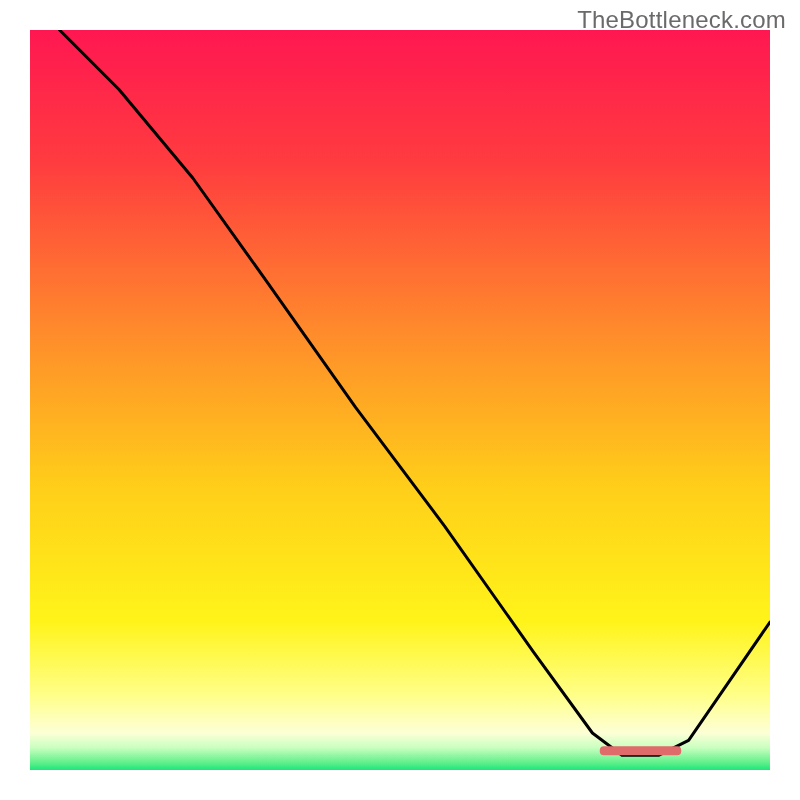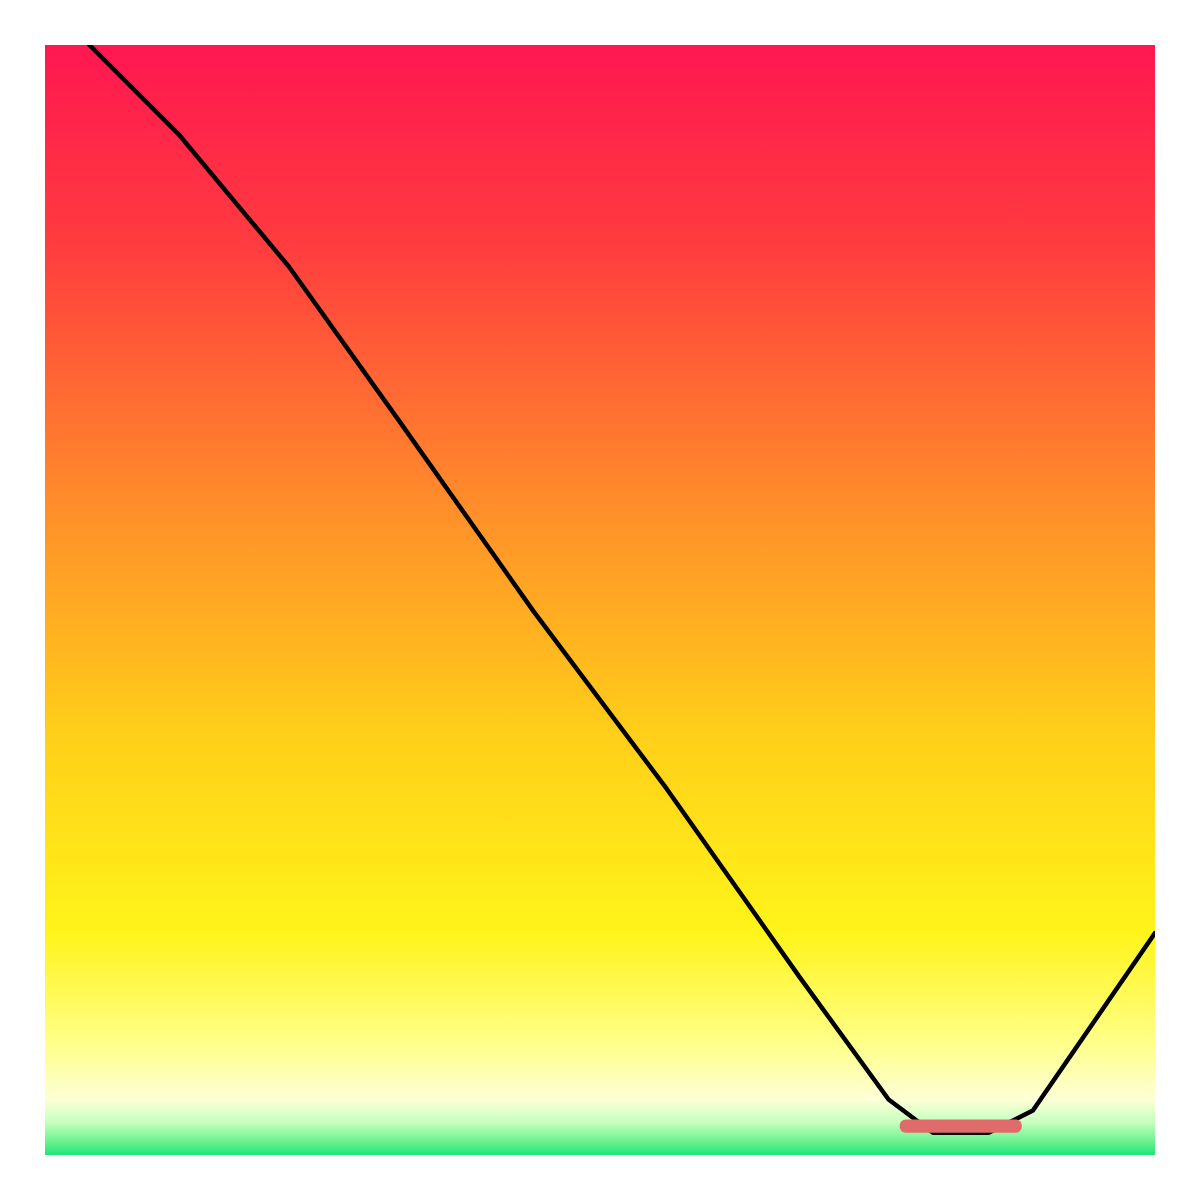--- a/index.html
+++ b/index.html
@@ -42,20 +42,21 @@
     top: 30px;
     width: 740px;
     height: 740px;
     z-index: 2;
   }
 </style>
 </head>
 <body>
 <div class="wrap">
 
+  <div class="watermark">TheBottleneck.com</div>
 
   <div class="plot-frame"></div>
 
   <svg class="chart" viewBox="0 0 740 740" preserveAspectRatio="none">
     <defs>
       <linearGradient id="heat" x1="0" y1="0" x2="0" y2="1">
         <stop offset="0%" stop-color="#ff1751"></stop>
         <stop offset="18%" stop-color="#ff3c3f"></stop>
         <stop offset="42%" stop-color="#ff8f2a"></stop>
         <stop offset="62%" stop-color="#ffcf19"></stop>

